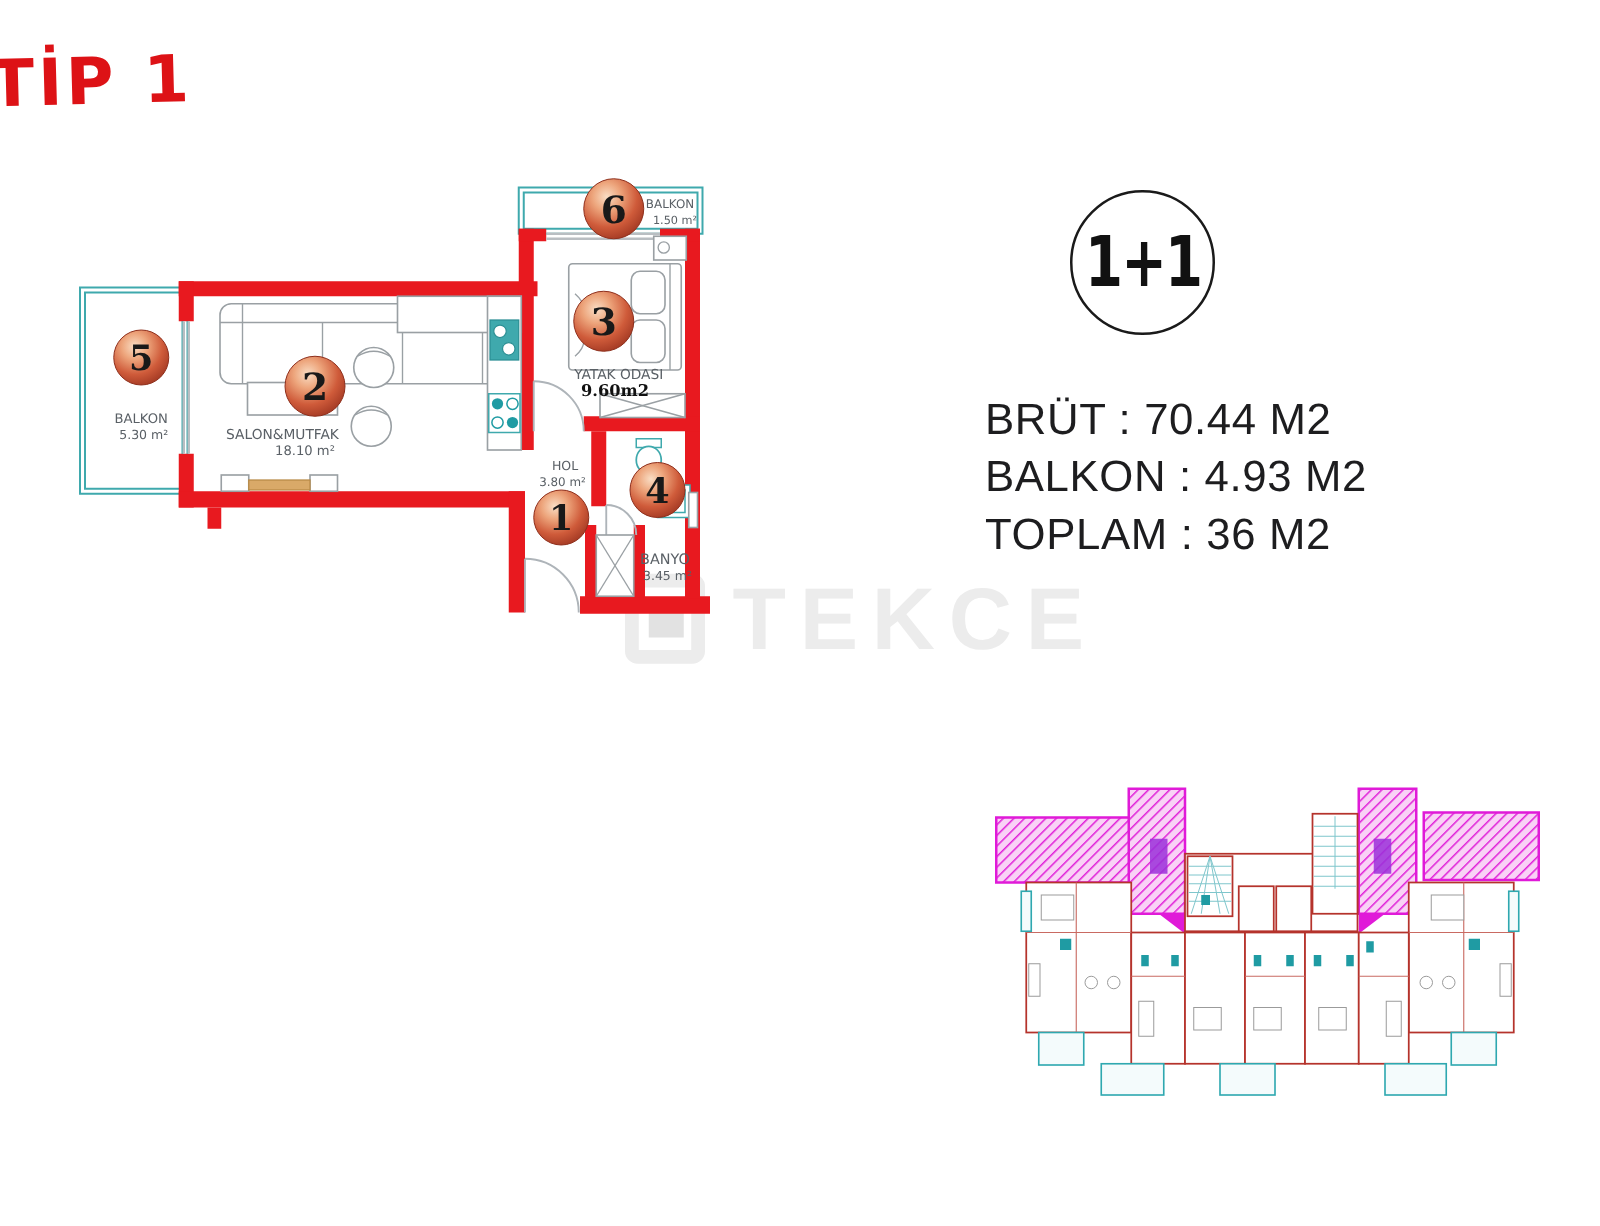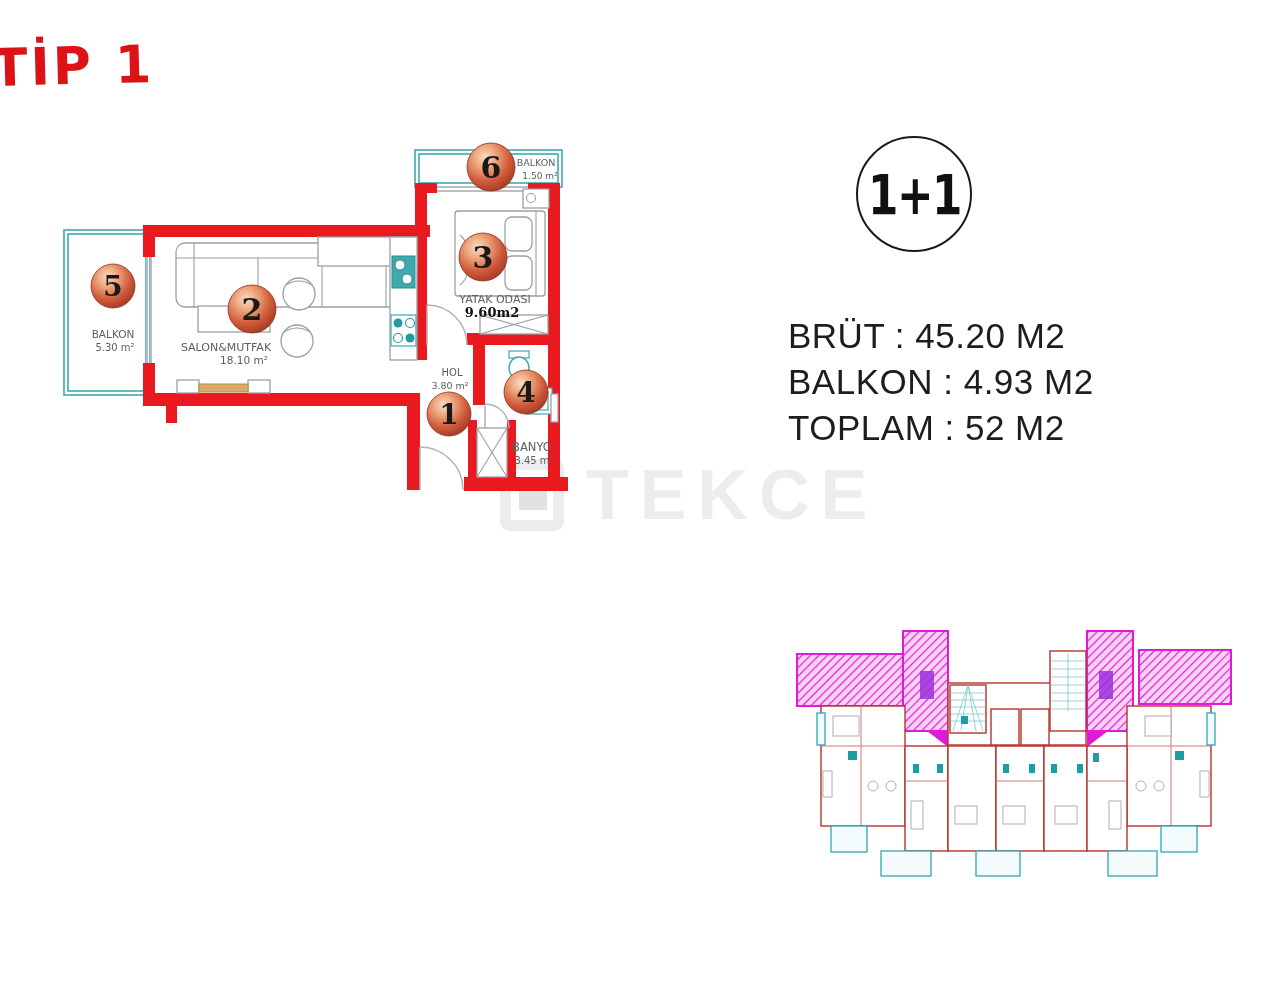--- a/index.html
+++ b/index.html
@@ -9,21 +9,21 @@
   }
   *{margin:0;padding:0;box-sizing:border-box}
   html,body{width:1280px;height:981px;background:#fff;overflow:hidden;
     font-family:"Liberation Sans",sans-serif}
   .page{position:relative;width:1280px;height:981px;background:#fff}
 
   .title{position:absolute;left:-8px;top:36px;color:var(--title-red);
     font-family:"DejaVu Sans",sans-serif;font-weight:bold;font-size:52px;
     letter-spacing:3px;transform:rotate(-1.5deg);white-space:nowrap}
 
-  .badge{position:absolute;left:856px;top:136px;width:116px;height:116px;
+  .badge{position:absolute;left:856px;top:152px;width:116px;height:116px;
     border:2px solid #1a1a1a;border-radius:50%;display:flex;align-items:center;
     justify-content:center;background:#fff}
   .badge span{font-family:"DejaVu Sans",sans-serif;font-size:56px;font-weight:600;
     color:#111;transform:scaleX(.78);letter-spacing:-2px}
 
   .specs{position:absolute;left:788px;top:313px;color:var(--ink);
     font-size:35px;line-height:46px;letter-spacing:.5px;white-space:nowrap}
 
   .watermark{position:absolute;left:500px;top:455px;display:flex;align-items:center;
     pointer-events:none;z-index:0}
@@ -236,23 +236,23 @@
       <circle class="sphere" cx="526" cy="392" r="22"></circle>
       <text class="cnum" x="526" y="402" font-size="28">4</text>
     </g>
   </svg>
 
   <div class="badge">
     <span>1+1</span>
   </div>
 
   <div class="specs">
-    <div>BRÜT : 45.20 M2</div>
+    <div>BRÜT : 70.44 M2</div>
     <div>BALKON : 4.93 M2</div>
-    <div>TOPLAM : 52 M2</div>
+    <div>TOPLAM : 36 M2</div>
   </div>
 
   <div class="watermark">
     <span class="wm-logo"></span>
     <span class="wm-text">TEKCE</span>
   </div>
 
   <svg class="key-plan" width="447" height="284" viewBox="0 0 447 284">
     <defs>
       <pattern id="hatch" patternUnits="userSpaceOnUse" width="6" height="6" patternTransform="rotate(45)">

